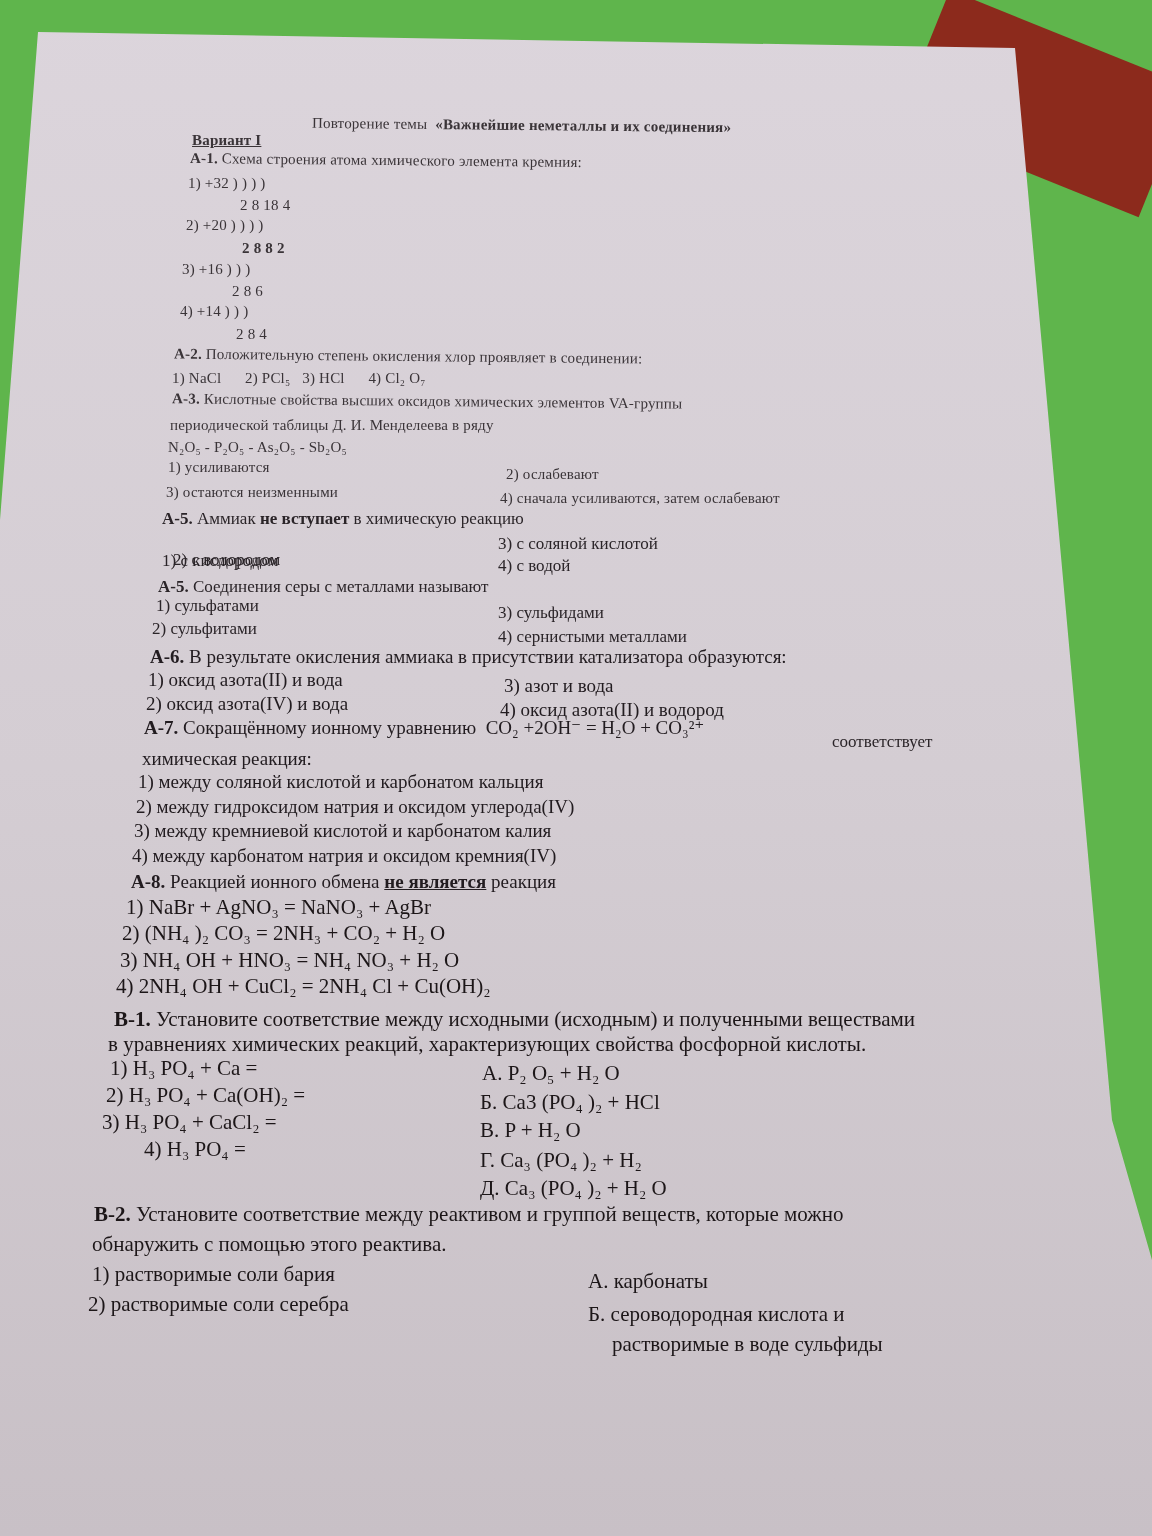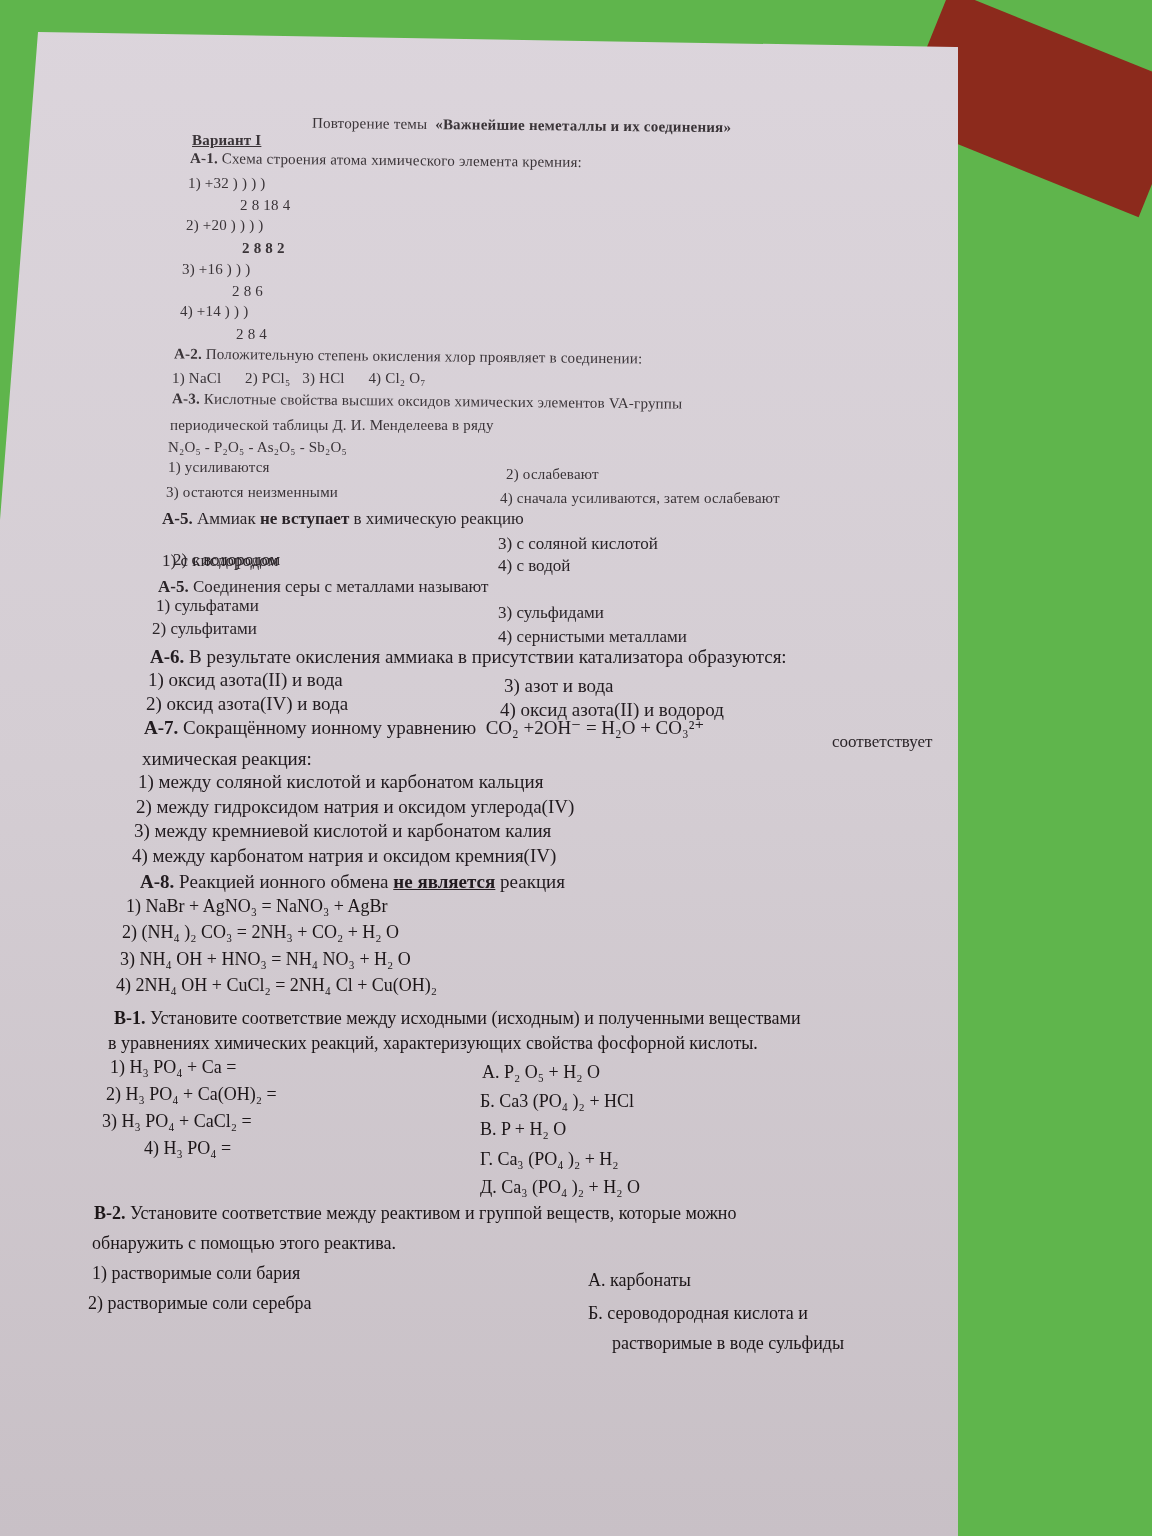--- a/index.html
+++ b/index.html
@@ -7,32 +7,31 @@
     width:1152px; height:1536px; overflow:hidden; position:relative;
     background:#5fb54c;
     font-family:"Liberation Serif", "DejaVu Serif", serif;
     color:#1e1a1c;
   }
   .bg-red {
     position:absolute; left:950px; top:-10px; width:260px; height:140px;
     background:#8c2a1c; transform:rotate(22deg); transform-origin:left top;
   }
   .paper {
-    position:absolute; left:0; top:0; width:948px; height:1536px;
+    position:absolute; left:0; top:0; width:1152px; height:1536px;
     background:linear-gradient(180deg,#dcd5dc 0%,#d4cdd3 50%,#c8c0c6 100%);
     clip-path:polygon(38px 32px, 1015px 48px, 1112px 1120px, 1152px 1260px, 1152px 1536px, 0 1536px, 0 520px);
-    padding-left:10px;
   }
   .line { position:absolute; white-space:nowrap; line-height:1; }
   .b { font-weight:bold; }
   .u { text-decoration:underline; }
   .small { font-size:15px; color:#3a3438; letter-spacing:0.2px; }
   .med { font-size:17px; color:#2a2428; }
   .big { font-size:19px; color:#221c20; }
-  .xl { font-size:18px; color:#1c1618; }
+  .xl { font-size:21px; color:#1c1618; }
 </style>
 </head>
 <body>
 
 <div class="bg-red"></div>
 <div class="paper">
 
   <div class="line small" style="left:312px;top:118px;transform:rotate(0.6deg);">
     <span>Повторение темы</span>&nbsp;
     <span class="b">«Важнейшие неметаллы и их соединения»</span>
@@ -108,21 +107,21 @@
     <span>Сокращённому ионному уравнению</span>&nbsp;
     <span>CO₂  +2OH⁻ = H₂O  + CO₃²⁺</span>
   </div>
   <div class="line med" style="left:832px;top:733px;">соответствует</div>
   <div class="line big" style="left:142px;top:741px;margin-top:8px;">химическая реакция:</div>
   <div class="line big" style="left:138px;top:772px;">1) между соляной кислотой и карбонатом кальция</div>
   <div class="line big" style="left:136px;top:797px;">2) между гидроксидом натрия и оксидом углерода(IV)</div>
   <div class="line big" style="left:134px;top:821px;">3) между кремниевой кислотой и карбонатом калия</div>
   <div class="line big" style="left:132px;top:846px;">4) между карбонатом натрия и оксидом кремния(IV)</div>
 
-  <div class="line big" style="left:140px;top:872px;text-align:right;">
+  <div class="line big" style="left:131px;top:872px;text-align:right;">
     <span class="b">А-8.</span>
     <span>Реакцией ионного обмена</span>
     <span class="b u">не является</span>
     <span>реакция</span>
   </div>
   <div class="line xl" style="left:126px;top:897px;">1) NaBr + AgNO₃ = NaNO₃ + AgBr</div>
   <div class="line xl" style="left:122px;top:923px;">2) (NH₄ )₂ CO₃  = 2NH₃  + CO₂   + H₂ O</div>
   <div class="line xl" style="left:120px;top:950px;">3) NH₄ OH + HNO₃ = NH₄ NO₃ + H₂ O</div>
   <div class="line xl" style="left:116px;top:976px;">4) 2NH₄ OH + CuCl₂ = 2NH₄ Cl + Cu(OH)₂</div>
 

